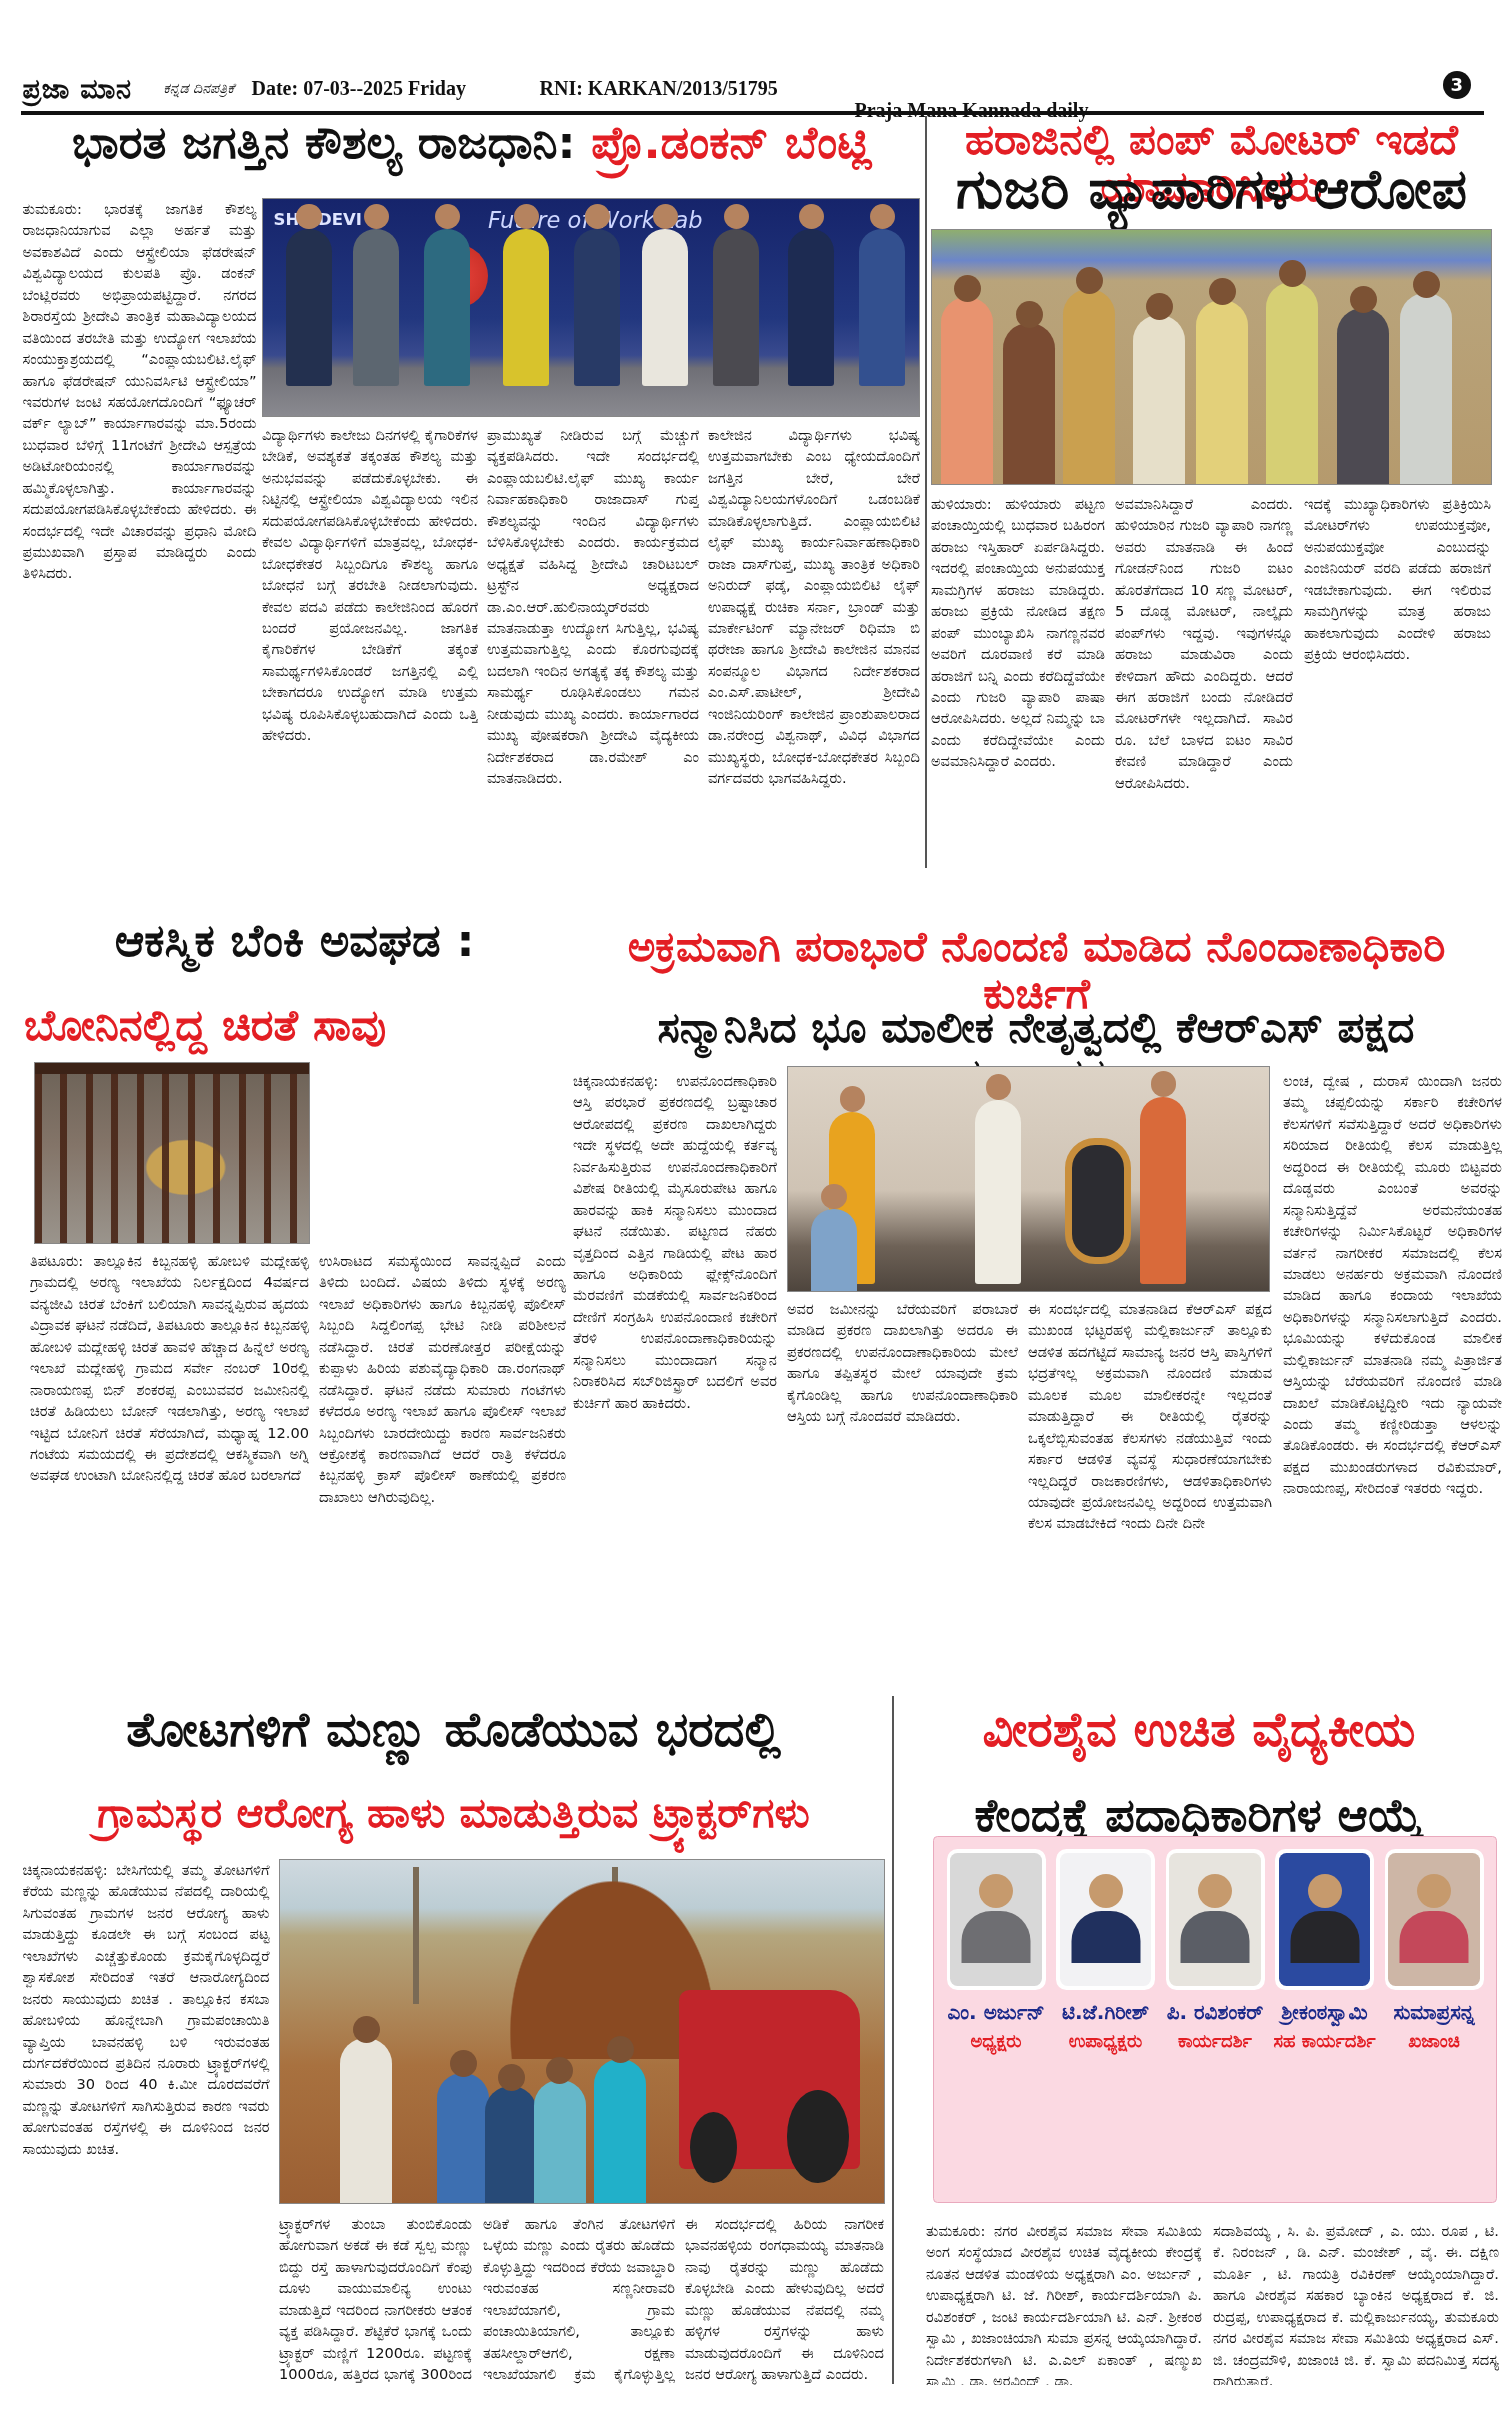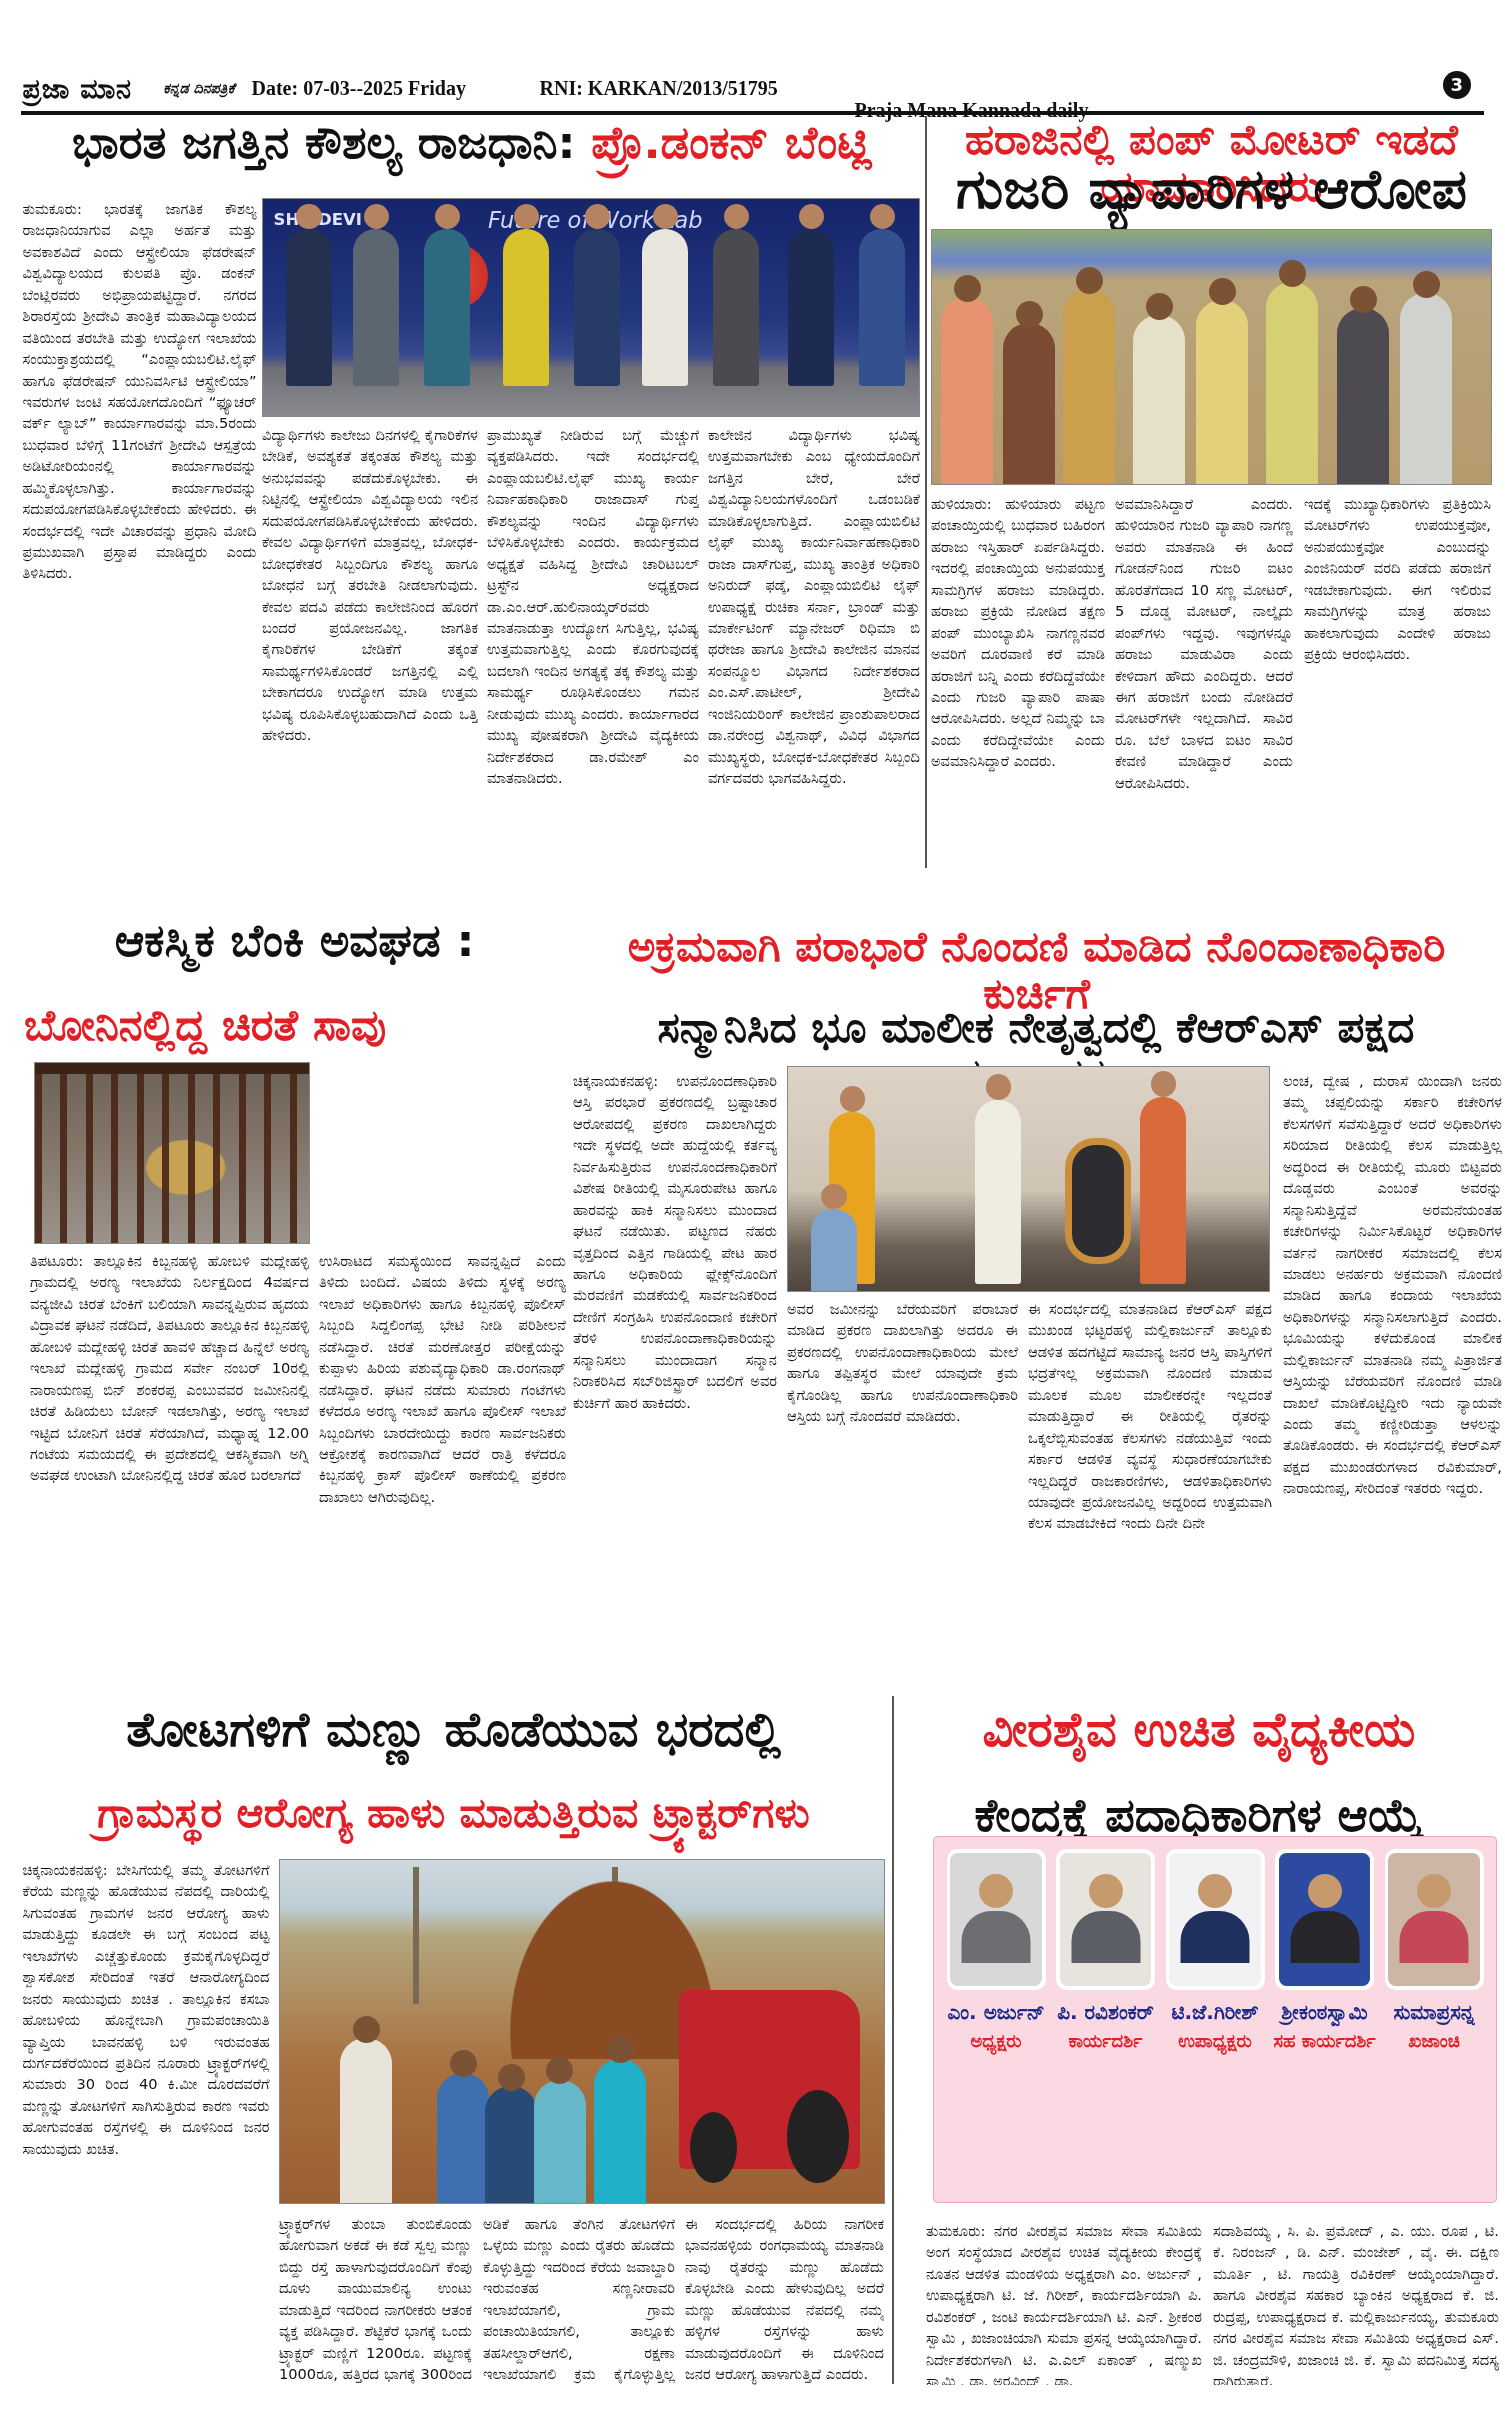--- a/index.html
+++ b/index.html
@@ -2,21 +2,21 @@
 <html style="font-size:12px"><head>
 <meta charset="utf-8">
 <style>
   html,body{margin:0;padding:0;}
   body{width:1505px;height:2426px;position:relative;background:#ffffff;
        font-family:"DejaVu Sans",sans-serif;color:#111;}
   .abs{position:absolute;}
   
   .masthead{top:69px;left:22.5px;width:1460px;height:39px;display:flex;align-items:center;gap:24px;}
   .logo-main{font-weight:bold;font-size:27px;letter-spacing:0.7px;}
-  .logo-sub{font-size:14.2px;font-style:italic;margin-left:7.5px;font-weight:bold;}
+  .logo-sub{font-size:14.2px;font-style:italic;margin-left:7.5px;font-weight:normal;}
   .head-item{font-family:"Liberation Serif",serif;font-weight:bold;font-size:20px;}
   .date-item{position:absolute;left:229px;}
   .rni-item{position:absolute;left:517px;}
   .paper-item{position:absolute;left:832px;margin-top:43px;}
   .page-circle{position:absolute;left:1420px;top:1.5px;width:28.5px;height:28.5px;border-radius:50%;
        background:#111;color:#fff;font-weight:bold;font-size:18px;display:flex;
        align-items:center;justify-content:center;}
   .head-rule{top:111px;left:21px;width:1463px;height:3.7px;background:#111;}
   .vrule{width:1.5px;background:#555;}
   
@@ -181,34 +181,34 @@
 <div class="abs panel" style="top:1836px;left:933px;width:564px;height:367px;">
   <div class="member">
     <div class="frame">
         <div class="por por1"></div>
       </div>
     <div class="m-name">ಎಂ. ಅರ್ಜುನ್</div>
     <div class="m-role">ಅಧ್ಯಕ್ಷರು</div>
   </div>
   <div class="member">
     <div class="frame">
+        <div class="por por2"></div>
+      </div>
+    <div class="m-name">ಟಿ.ಜೆ.ಗಿರೀಶ್</div>
+    <div class="m-role">ಉಪಾಧ್ಯಕ್ಷರು</div>
+  </div>
+  <div class="member">
+    <div class="frame">
         <div class="por por3"></div>
       </div>
     <div class="m-name">ಪಿ. ರವಿಶಂಕರ್</div>
     <div class="m-role">ಕಾರ್ಯದರ್ಶಿ</div>
   </div>
   <div class="member">
     <div class="frame">
-        <div class="por por2"></div>
-      </div>
-    <div class="m-name">ಟಿ.ಜೆ.ಗಿರೀಶ್</div>
-    <div class="m-role">ಉಪಾಧ್ಯಕ್ಷರು</div>
-  </div>
-  <div class="member">
-    <div class="frame">
         <div class="por por4"></div>
       </div>
     <div class="m-name">ಶ್ರೀಕಂಠಸ್ವಾಮಿ</div>
     <div class="m-role">ಸಹ ಕಾರ್ಯದರ್ಶಿ</div>
   </div>
   <div class="member">
     <div class="frame">
         <div class="por por5"></div>
       </div>
     <div class="m-name">ಸುಮಾಪ್ರಸನ್ನ</div>

